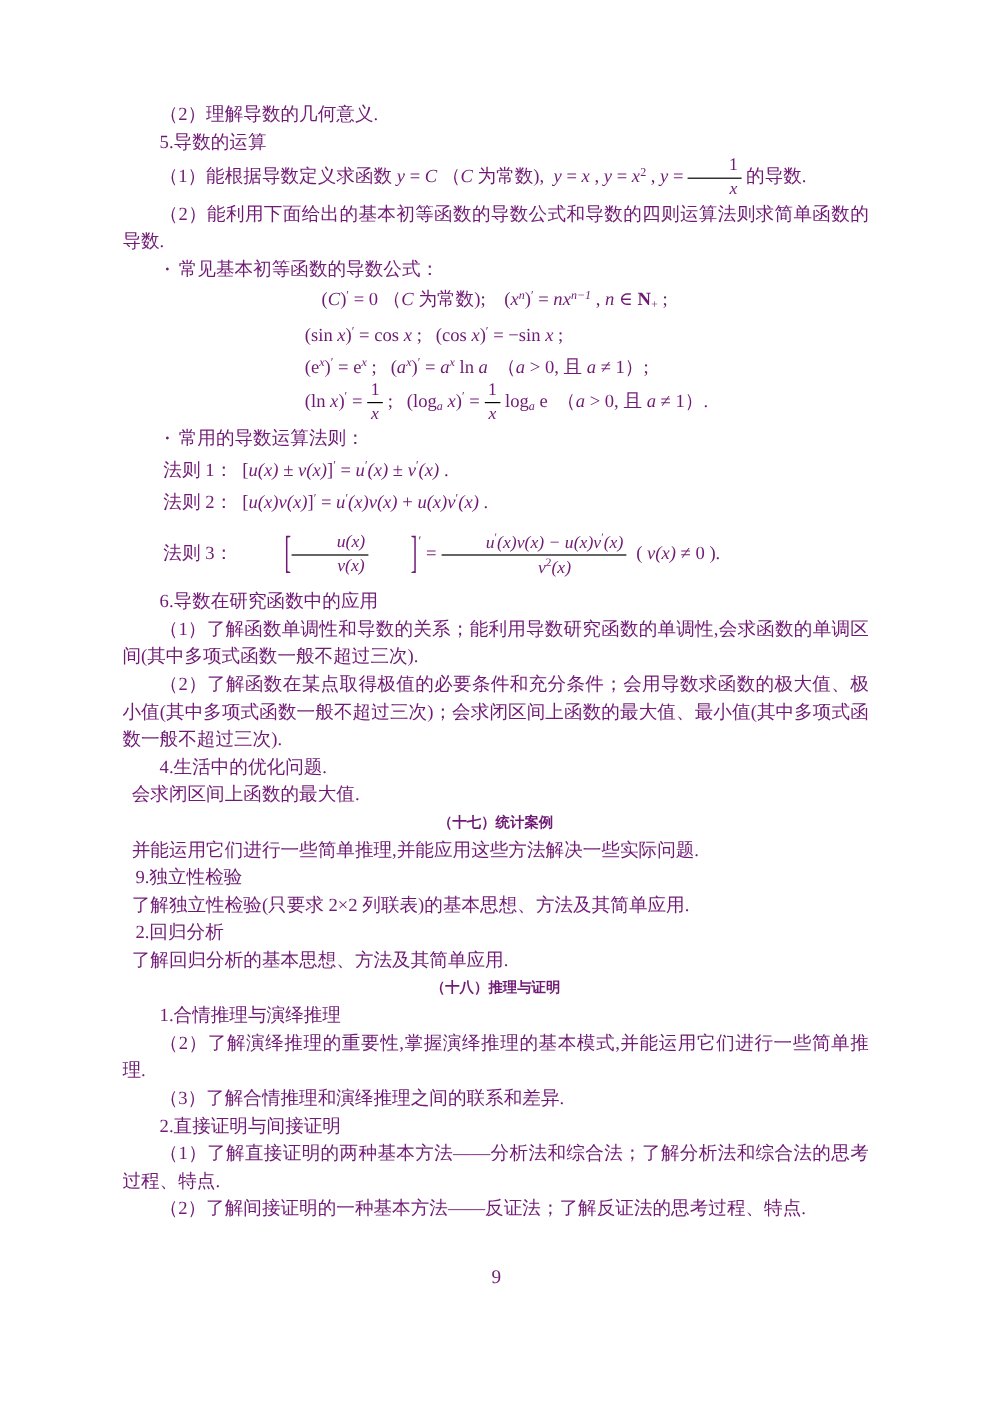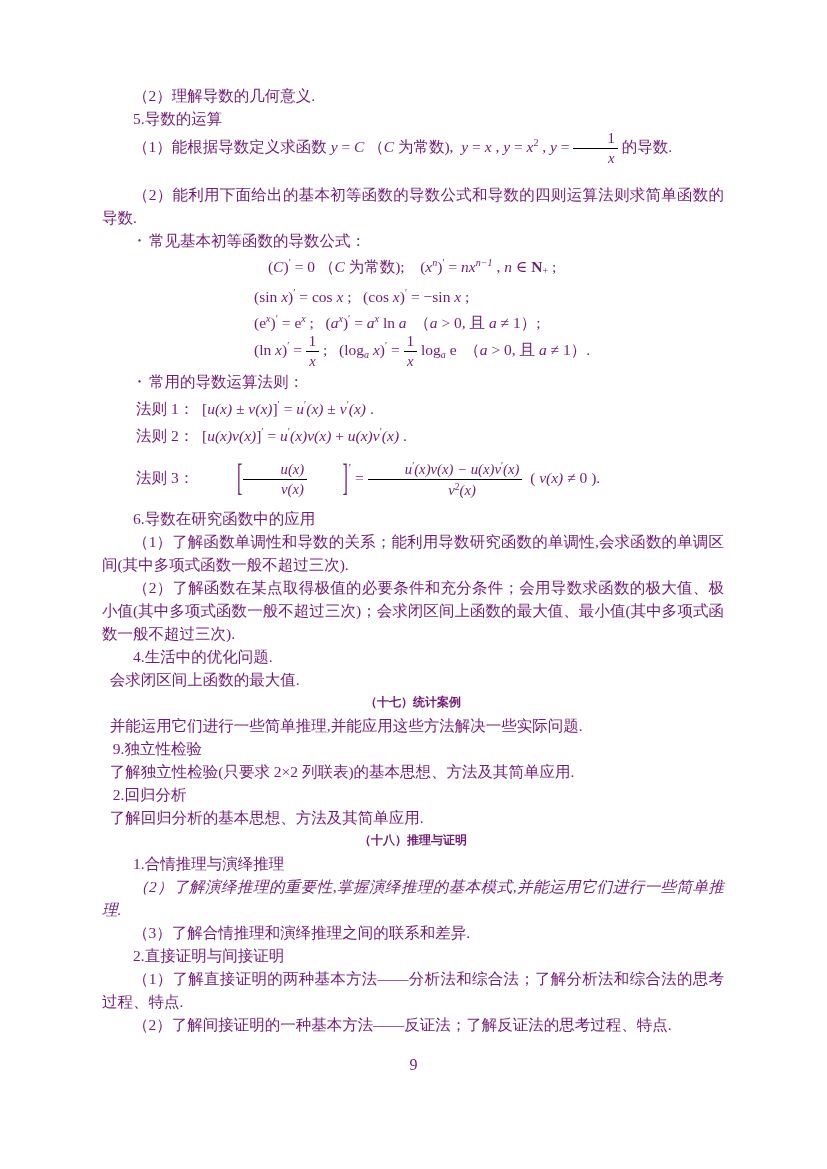--- a/index.html
+++ b/index.html
@@ -67,21 +67,21 @@
   }
 </style>
 </head>
 <body>
 
 <div class="page">
   <div class="content" id="doc">
       <div class="para" style="text-indent: 2em;"><span class="s-t">（2）理解导数的几何意义.</span></div>
       <div class="para" style="text-indent: 2em;"><span class="s-t">5.导数的运算</span></div>
       <div class="para" style="text-indent: 2em;"><span class="s-t">（1）能根据导数定义求函数 </span><span class="s-i">y</span><span class="s-t"> = </span><span class="s-i">C</span><span class="s-t"> （</span><span class="s-i">C</span><span class="s-t"> 为常数), &nbsp;</span><span class="s-i">y</span><span class="s-t"> = </span><span class="s-i">x</span><span class="s-t"> , </span><span class="s-i">y</span><span class="s-t"> = </span><span class="s-i">x</span><span class="s-sup">2</span><span class="s-t"> , </span><span class="s-i">y</span><span class="s-t"> = </span><span class="frac"><span class="num"><span class="s-t">1</span></span><span class="den"><span class="s-i">x</span></span></span><span class="s-t"> 的导数.</span></div>
-      <div class="para" style="text-indent: 2em; margin-top: 16px;"><span class="s-t">（2）能利用下面给出的基本初等函数的导数公式和导数的四则运算法则求简单函数的导数.</span></div>
+      <div class="para" style="text-indent: 2em;"><span class="s-t">（2）能利用下面给出的基本初等函数的导数公式和导数的四则运算法则求简单函数的导数.</span></div>
       <div class="para" style="text-indent: 2.3em;"><span class="s-bullet">•</span><span class="s-t">&nbsp; 常见基本初等函数的导数公式：</span></div>
       <div class="formula-line" style="text-indent: 0.9em;"><span class="s-t">(</span><span class="s-i">C</span><span class="s-t">)</span><span class="s-sup">′</span><span class="s-t"> = 0 （</span><span class="s-i">C</span><span class="s-t"> 为常数);    (</span><span class="s-i">x</span><span class="s-supi">n</span><span class="s-t">)</span><span class="s-sup">′</span><span class="s-t"> = </span><span class="s-i">nx</span><span class="s-supi">n−1</span><span class="s-t"> , </span><span class="s-i">n</span><span class="s-t"> ∈ </span><span class="s-b">N</span><span class="s-sub">+</span><span class="s-t"> ;</span></div>
       <div class="formula-line"><span class="s-t">(sin </span><span class="s-i">x</span><span class="s-t">)</span><span class="s-sup">′</span><span class="s-t"> = cos </span><span class="s-i">x</span><span class="s-t"> ;   (cos </span><span class="s-i">x</span><span class="s-t">)</span><span class="s-sup">′</span><span class="s-t"> = −sin </span><span class="s-i">x</span><span class="s-t"> ;</span></div>
       <div class="formula-line"><span class="s-t">(e</span><span class="s-supi">x</span><span class="s-t">)</span><span class="s-sup">′</span><span class="s-t"> = e</span><span class="s-supi">x</span><span class="s-t"> ;   (</span><span class="s-i">a</span><span class="s-supi">x</span><span class="s-t">)</span><span class="s-sup">′</span><span class="s-t"> = </span><span class="s-i">a</span><span class="s-supi">x</span><span class="s-t"> ln </span><span class="s-i">a</span><span class="s-t">  （</span><span class="s-i">a</span><span class="s-t"> &gt; 0, 且 </span><span class="s-i">a</span><span class="s-t"> ≠ 1）;</span></div>
       <div class="formula-line"><span class="s-t">(ln </span><span class="s-i">x</span><span class="s-t">)</span><span class="s-sup">′</span><span class="s-t"> = </span><span class="frac"><span class="num"><span class="s-t">1</span></span><span class="den"><span class="s-i">x</span></span></span><span class="s-t"> ;   (log</span><span class="s-subi">a</span><span class="s-t"> </span><span class="s-i">x</span><span class="s-t">)</span><span class="s-sup">′</span><span class="s-t"> = </span><span class="frac"><span class="num"><span class="s-t">1</span></span><span class="den"><span class="s-i">x</span></span></span><span class="s-t"> log</span><span class="s-subi">a</span><span class="s-t"> e  （</span><span class="s-i">a</span><span class="s-t"> &gt; 0, 且 </span><span class="s-i">a</span><span class="s-t"> ≠ 1）.</span></div>
       <div class="para" style="text-indent: 2.3em;"><span class="s-bullet">•</span><span class="s-t">&nbsp; 常用的导数运算法则：</span></div>
       <div class="para" style="text-indent: 2.2em;"><span class="s-t">法则 1：&nbsp;&nbsp;[</span><span class="s-i">u(x) ± v(x)</span><span class="s-t">]</span><span class="s-sup">′</span><span class="s-t"> = </span><span class="s-i">u</span><span class="s-sup">′</span><span class="s-i">(x)</span><span class="s-t"> ± </span><span class="s-i">v</span><span class="s-sup">′</span><span class="s-i">(x)</span><span class="s-t"> .</span></div>
       <div class="para" style="text-indent: 2.2em;"><span class="s-t">法则 2：&nbsp;&nbsp;[</span><span class="s-i">u(x)v(x)</span><span class="s-t">]</span><span class="s-sup">′</span><span class="s-t"> = </span><span class="s-i">u</span><span class="s-sup">′</span><span class="s-i">(x)v(x)</span><span class="s-t"> + </span><span class="s-i">u(x)v</span><span class="s-sup">′</span><span class="s-i">(x)</span><span class="s-t"> .</span></div>
       <div class="para gap" style="text-indent: 2.2em;"><span class="s-t">法则 3：&nbsp;&nbsp;</span><span class="bigbr">[</span><span class="frac"><span class="num"><span class="s-i">u(x)</span></span><span class="den"><span class="s-i">v(x)</span></span></span><span class="bigbr">]</span><span class="s-bsup">′</span><span class="s-t"> = </span><span class="frac"><span class="num"><span class="s-i">u</span><span class="s-sup">′</span><span class="s-i">(x)v(x) − u(x)v</span><span class="s-sup">′</span><span class="s-i">(x)</span></span><span class="den"><span class="s-i">v</span><span class="s-sup">2</span><span class="s-i">(x)</span></span></span><span class="s-t">&nbsp;&nbsp;( </span><span class="s-i">v(x)</span><span class="s-t"> ≠ 0 ).</span></div>
       <div class="para" style="text-indent: 2em;"><span class="s-t">6.导数在研究函数中的应用</span></div>
@@ -90,20 +90,20 @@
       <div class="para" style="text-indent: 2em;"><span class="s-t">4.生活中的优化问题.</span></div>
       <div class="para" style="text-indent: 0.5em;"><span class="s-t">会求闭区间上函数的最大值.</span></div>
       <div class="heading"><span class="s-t">（十七）统计案例</span></div>
       <div class="para" style="text-indent: 0.5em;"><span class="s-t">并能运用它们进行一些简单推理,并能应用这些方法解决一些实际问题.</span></div>
       <div class="para" style="text-indent: 0.7em;"><span class="s-t">9.独立性检验</span></div>
       <div class="para" style="text-indent: 0.5em;"><span class="s-t">了解独立性检验(只要求 2×2 列联表)的基本思想、方法及其简单应用.</span></div>
       <div class="para" style="text-indent: 0.7em;"><span class="s-t">2.回归分析</span></div>
       <div class="para" style="text-indent: 0.5em;"><span class="s-t">了解回归分析的基本思想、方法及其简单应用.</span></div>
       <div class="heading"><span class="s-t">（十八）推理与证明</span></div>
       <div class="para" style="text-indent: 2em;"><span class="s-t">1.合情推理与演绎推理</span></div>
-      <div class="para" style="text-indent: 2em; font-style: italic;"><span class="s-t">（2）了解演绎推理的重要性,掌握演绎推理的基本模式,并能运用它们进行一些简单推理.</span></div>
+      <div class="para" style="text-indent: 2em;"><span class="s-t">（2）了解演绎推理的重要性,掌握演绎推理的基本模式,并能运用它们进行一些简单推理.</span></div>
       <div class="para" style="text-indent: 2em;"><span class="s-t">（3）了解合情推理和演绎推理之间的联系和差异.</span></div>
       <div class="para" style="text-indent: 2em;"><span class="s-t">2.直接证明与间接证明</span></div>
       <div class="para" style="text-indent: 2em;"><span class="s-t">（1）了解直接证明的两种基本方法——分析法和综合法；了解分析法和综合法的思考过程、特点.</span></div>
       <div class="para" style="text-indent: 2em;"><span class="s-t">（2）了解间接证明的一种基本方法——反证法；了解反证法的思考过程、特点.</span></div>
     </div>
   <div class="page-number">9</div>
 </div>
 
 </body></html>

